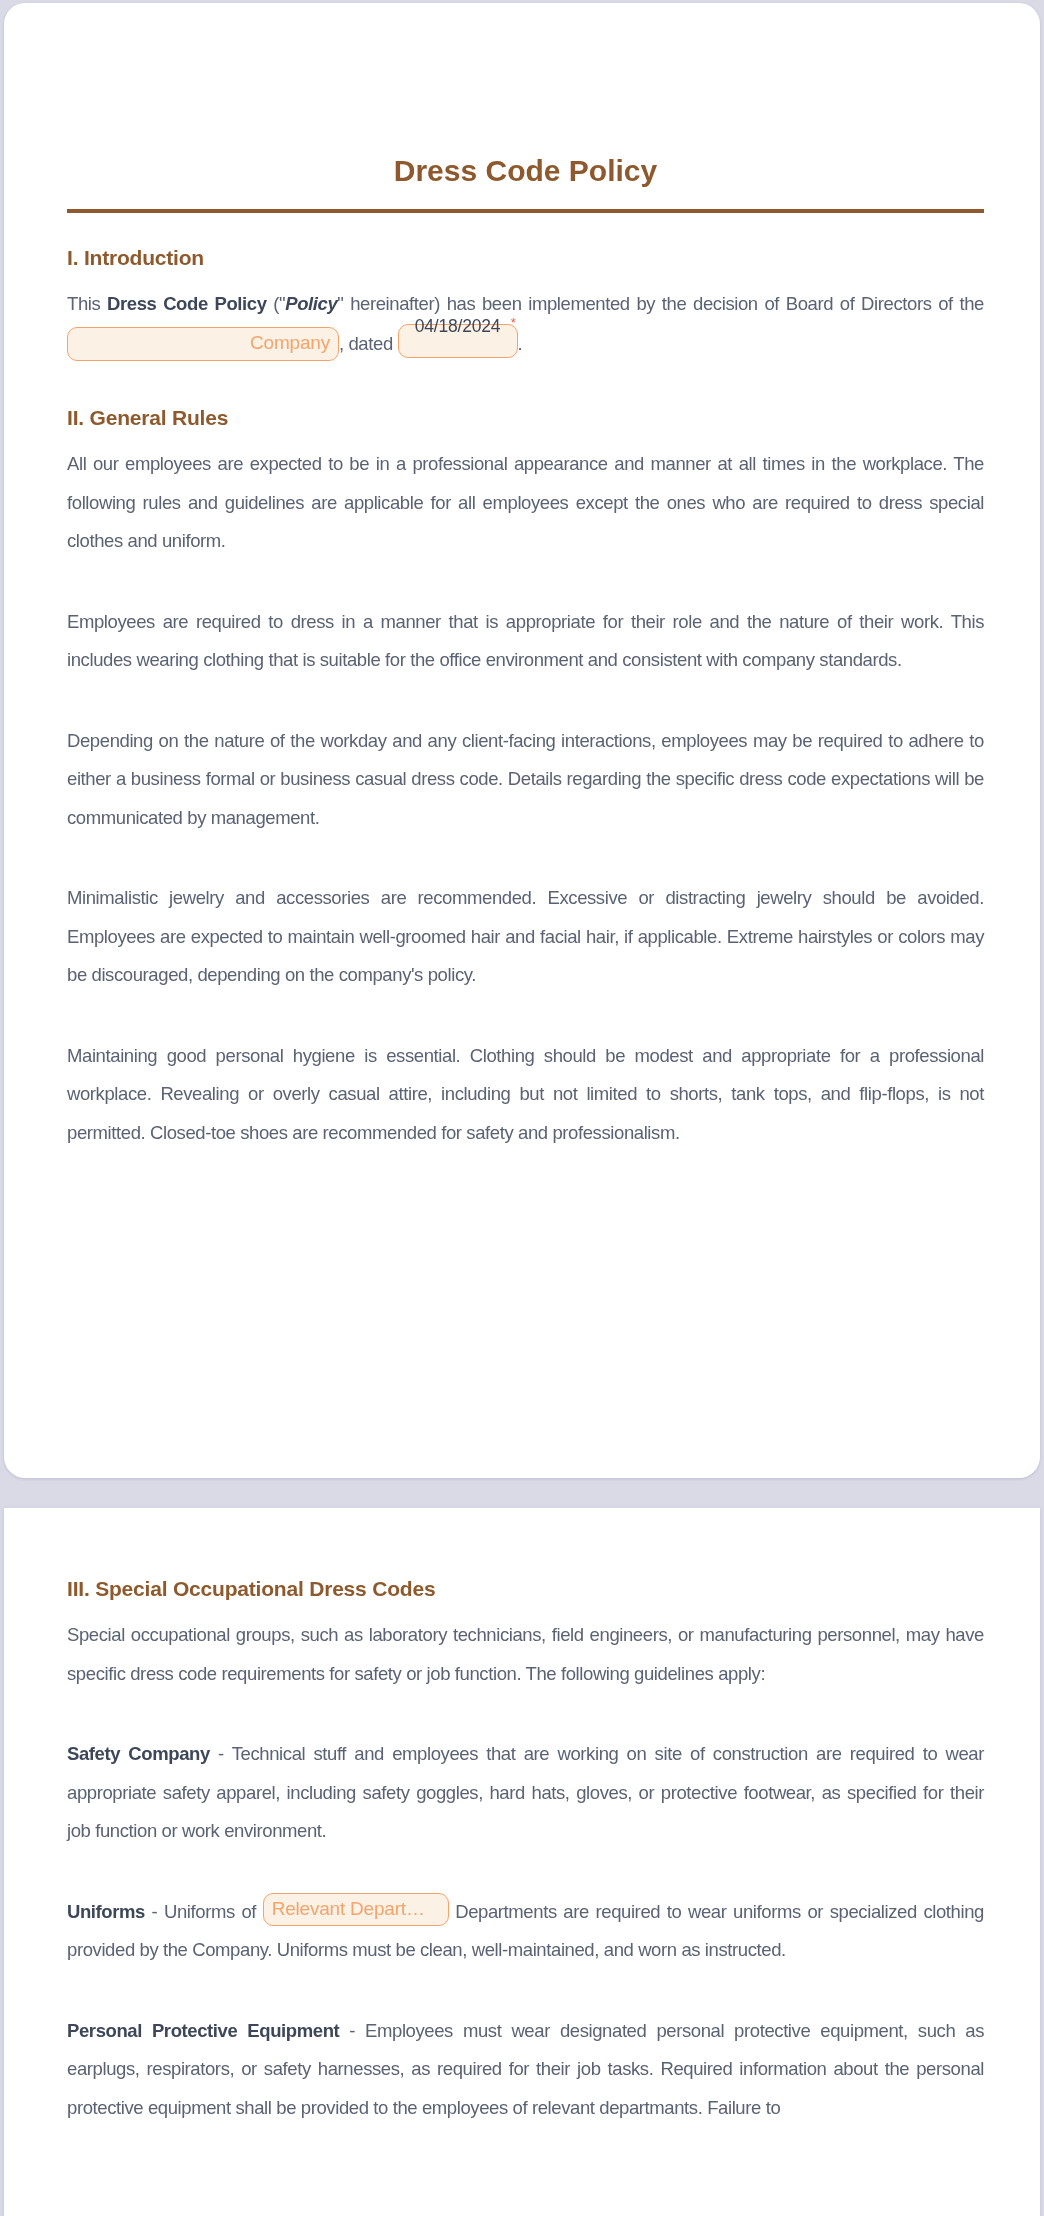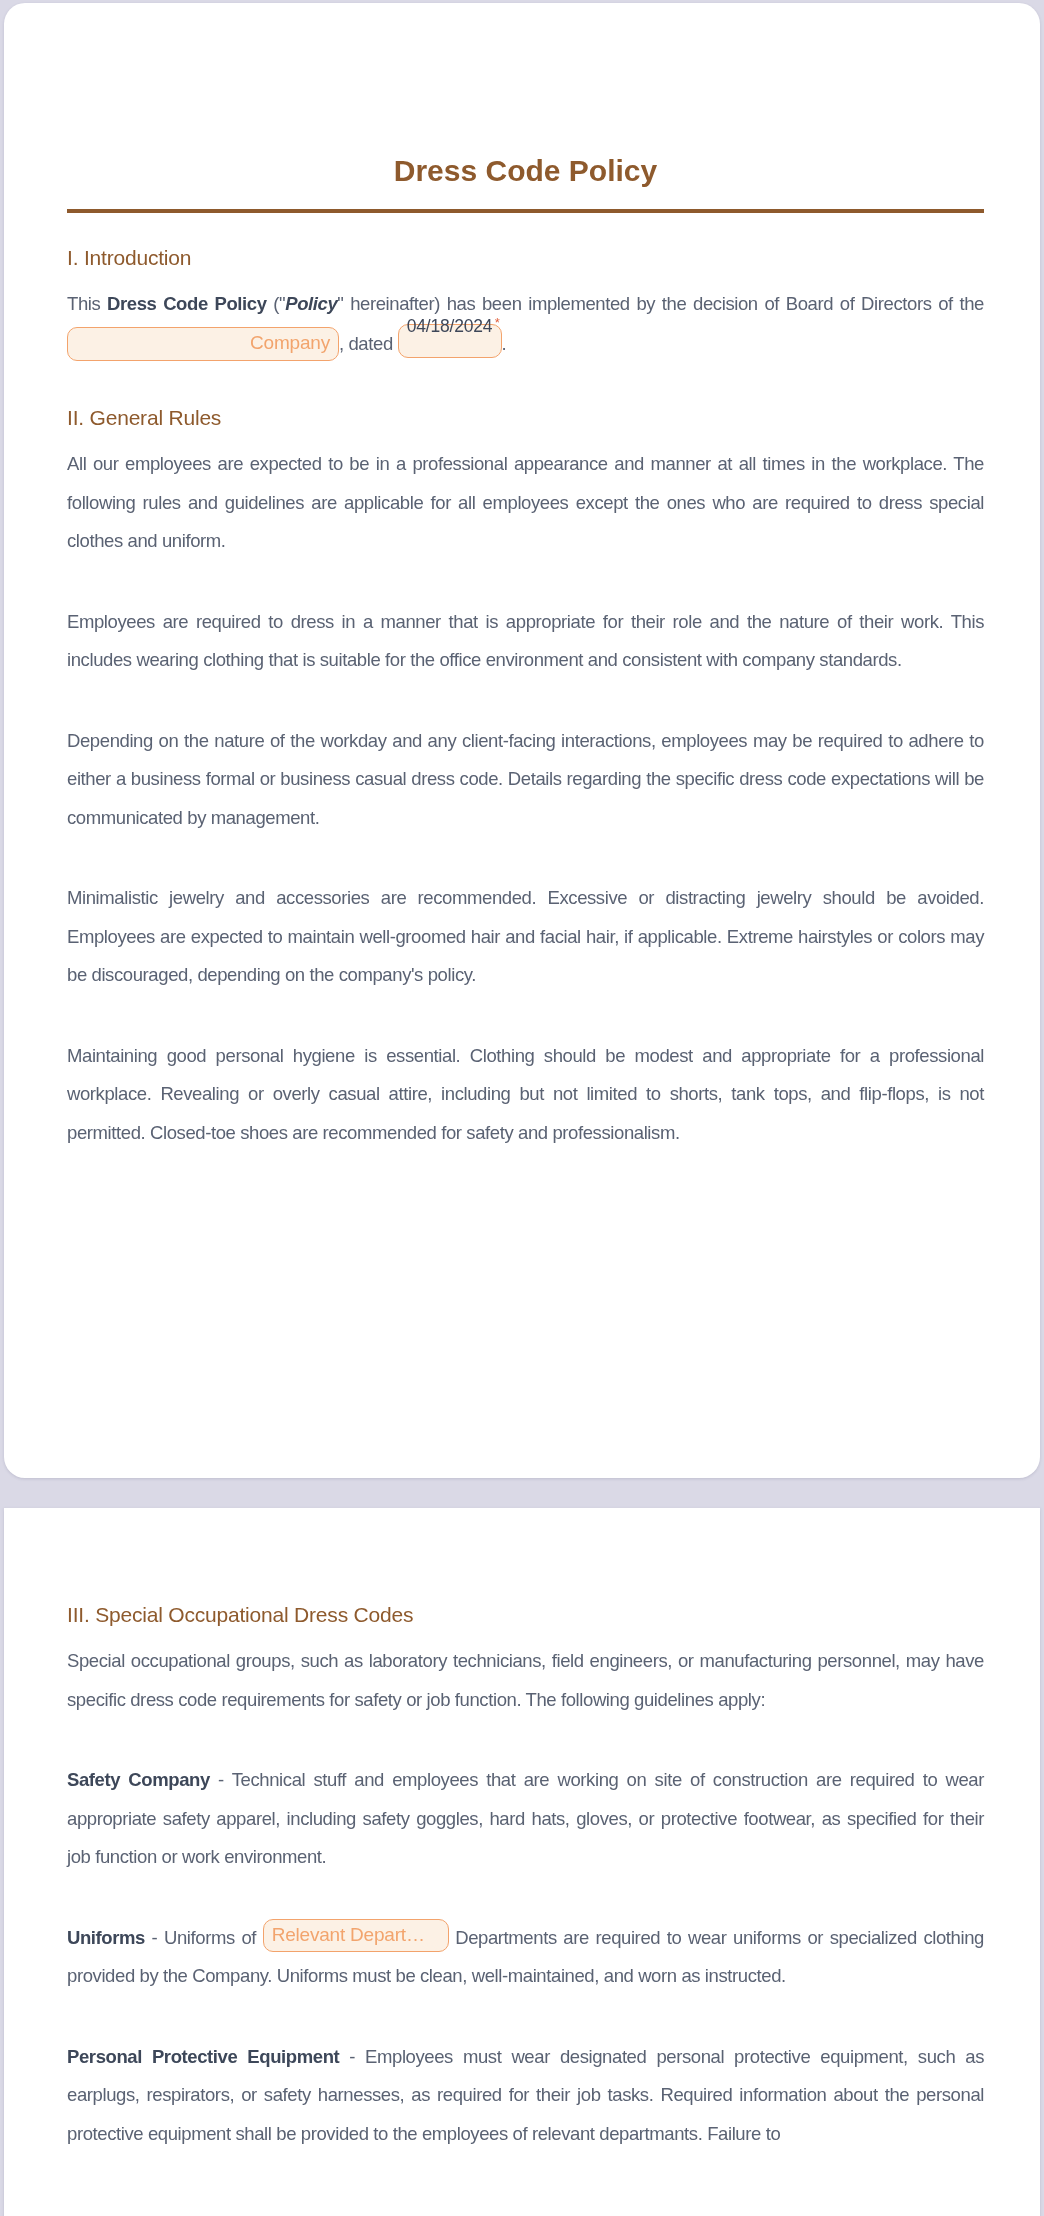--- a/index.html
+++ b/index.html
@@ -13,36 +13,36 @@
   .page {
     position: absolute;
     left: 4px; width: 1036px;
     background: #FFFFFF;
     box-shadow: 0 1px 3px rgba(70,70,110,0.18);
     box-sizing: border-box;
   }
   .page1 { top: 3px; height: 1475px; border-radius: 21px; }
   .page2 { top: 1508px; height: 1400px; }
   .inner { padding: 0 56px 0 63px; }
-  .inner2 { padding-top: 94px; }
+  .inner2 { padding-top: 68px; }
 
   .doc-title {
     margin-top: 150px;
     text-align: center;
     font-size: 30px; font-weight: 700;
     line-height: 36px;
     color: #8E5A2D;
   }
   .title-rule {
     height: 4px; background: #8E5A2D;
     margin-top: 20px; border: none;
   }
   h2 {
     margin: 42px 0 0 0;
-    font-size: 21px; font-weight: 400;
+    font-size: 21px; font-weight: 700;
     line-height: 26px;
     color: #8E5A2D;
     letter-spacing: -0.2px;
   }
   h2.first { margin-top: 32px; }
   .inner2 h2 { margin-top: 0; }
 
   p {
     margin: 42px 0 0 0;
     font-size: 18.5px;
@@ -58,21 +58,21 @@
     display: inline-block;
     position: relative;
     box-sizing: border-box;
     height: 34px;
     vertical-align: -8px;
     border: 1.5px solid #F3A36C;
     border-radius: 10px;
     background: #FCF1E5;
   }
   .f-company { width: 272px; }
-  .f-date { width: 104px; }
+  .f-date { width: 120px; }
   .f-dept { width: 186px; height: 33px; vertical-align: -6px; }
   .field .ph {
     display: block;
     line-height: 30px;
     text-align: right;
     color: #F2A46D;
     font-size: 19px;
     letter-spacing: -0.2px;
     white-space: nowrap;
     overflow: hidden;

